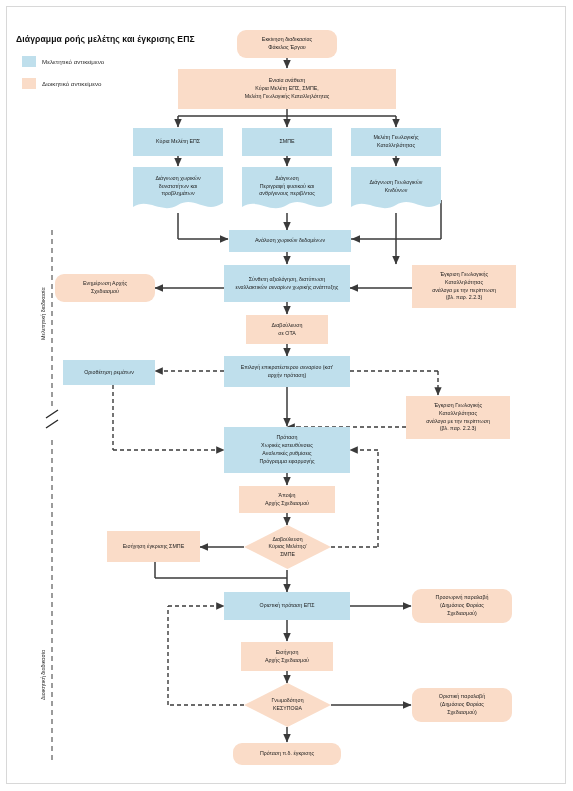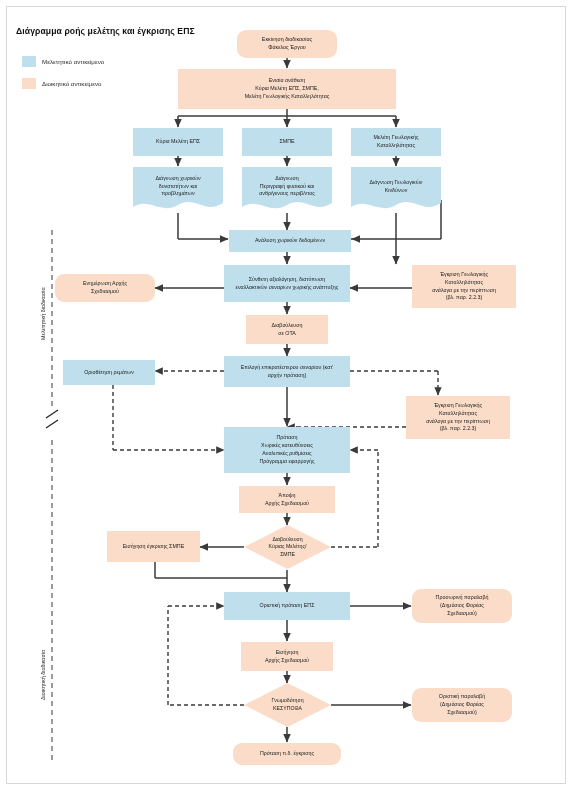--- a/index.html
+++ b/index.html
@@ -8,21 +8,21 @@
     width:573px;height:791px;position:relative;overflow:hidden;
     color:#1d1d1d;
   }
   #frame{
     position:absolute;left:6px;top:6px;width:560px;height:778px;
     border:1px solid #d8d8d8;box-sizing:border-box;background:#fff;
   }
   #canvas{position:absolute;left:0;top:0;width:573px;height:791px;}
 
   .title{
-    position:absolute;left:16px;top:26px;
+    position:absolute;left:16px;top:34px;
     font-size:8.6px;font-weight:bold;letter-spacing:.1px;
     color:#101010;white-space:nowrap;
   }
 
   
   .legend-swatch{position:absolute;width:14px;height:11px;}
   .legend-label{position:absolute;font-size:6.2px;color:#2b2b2b;white-space:nowrap;}
 
   
   .node{

